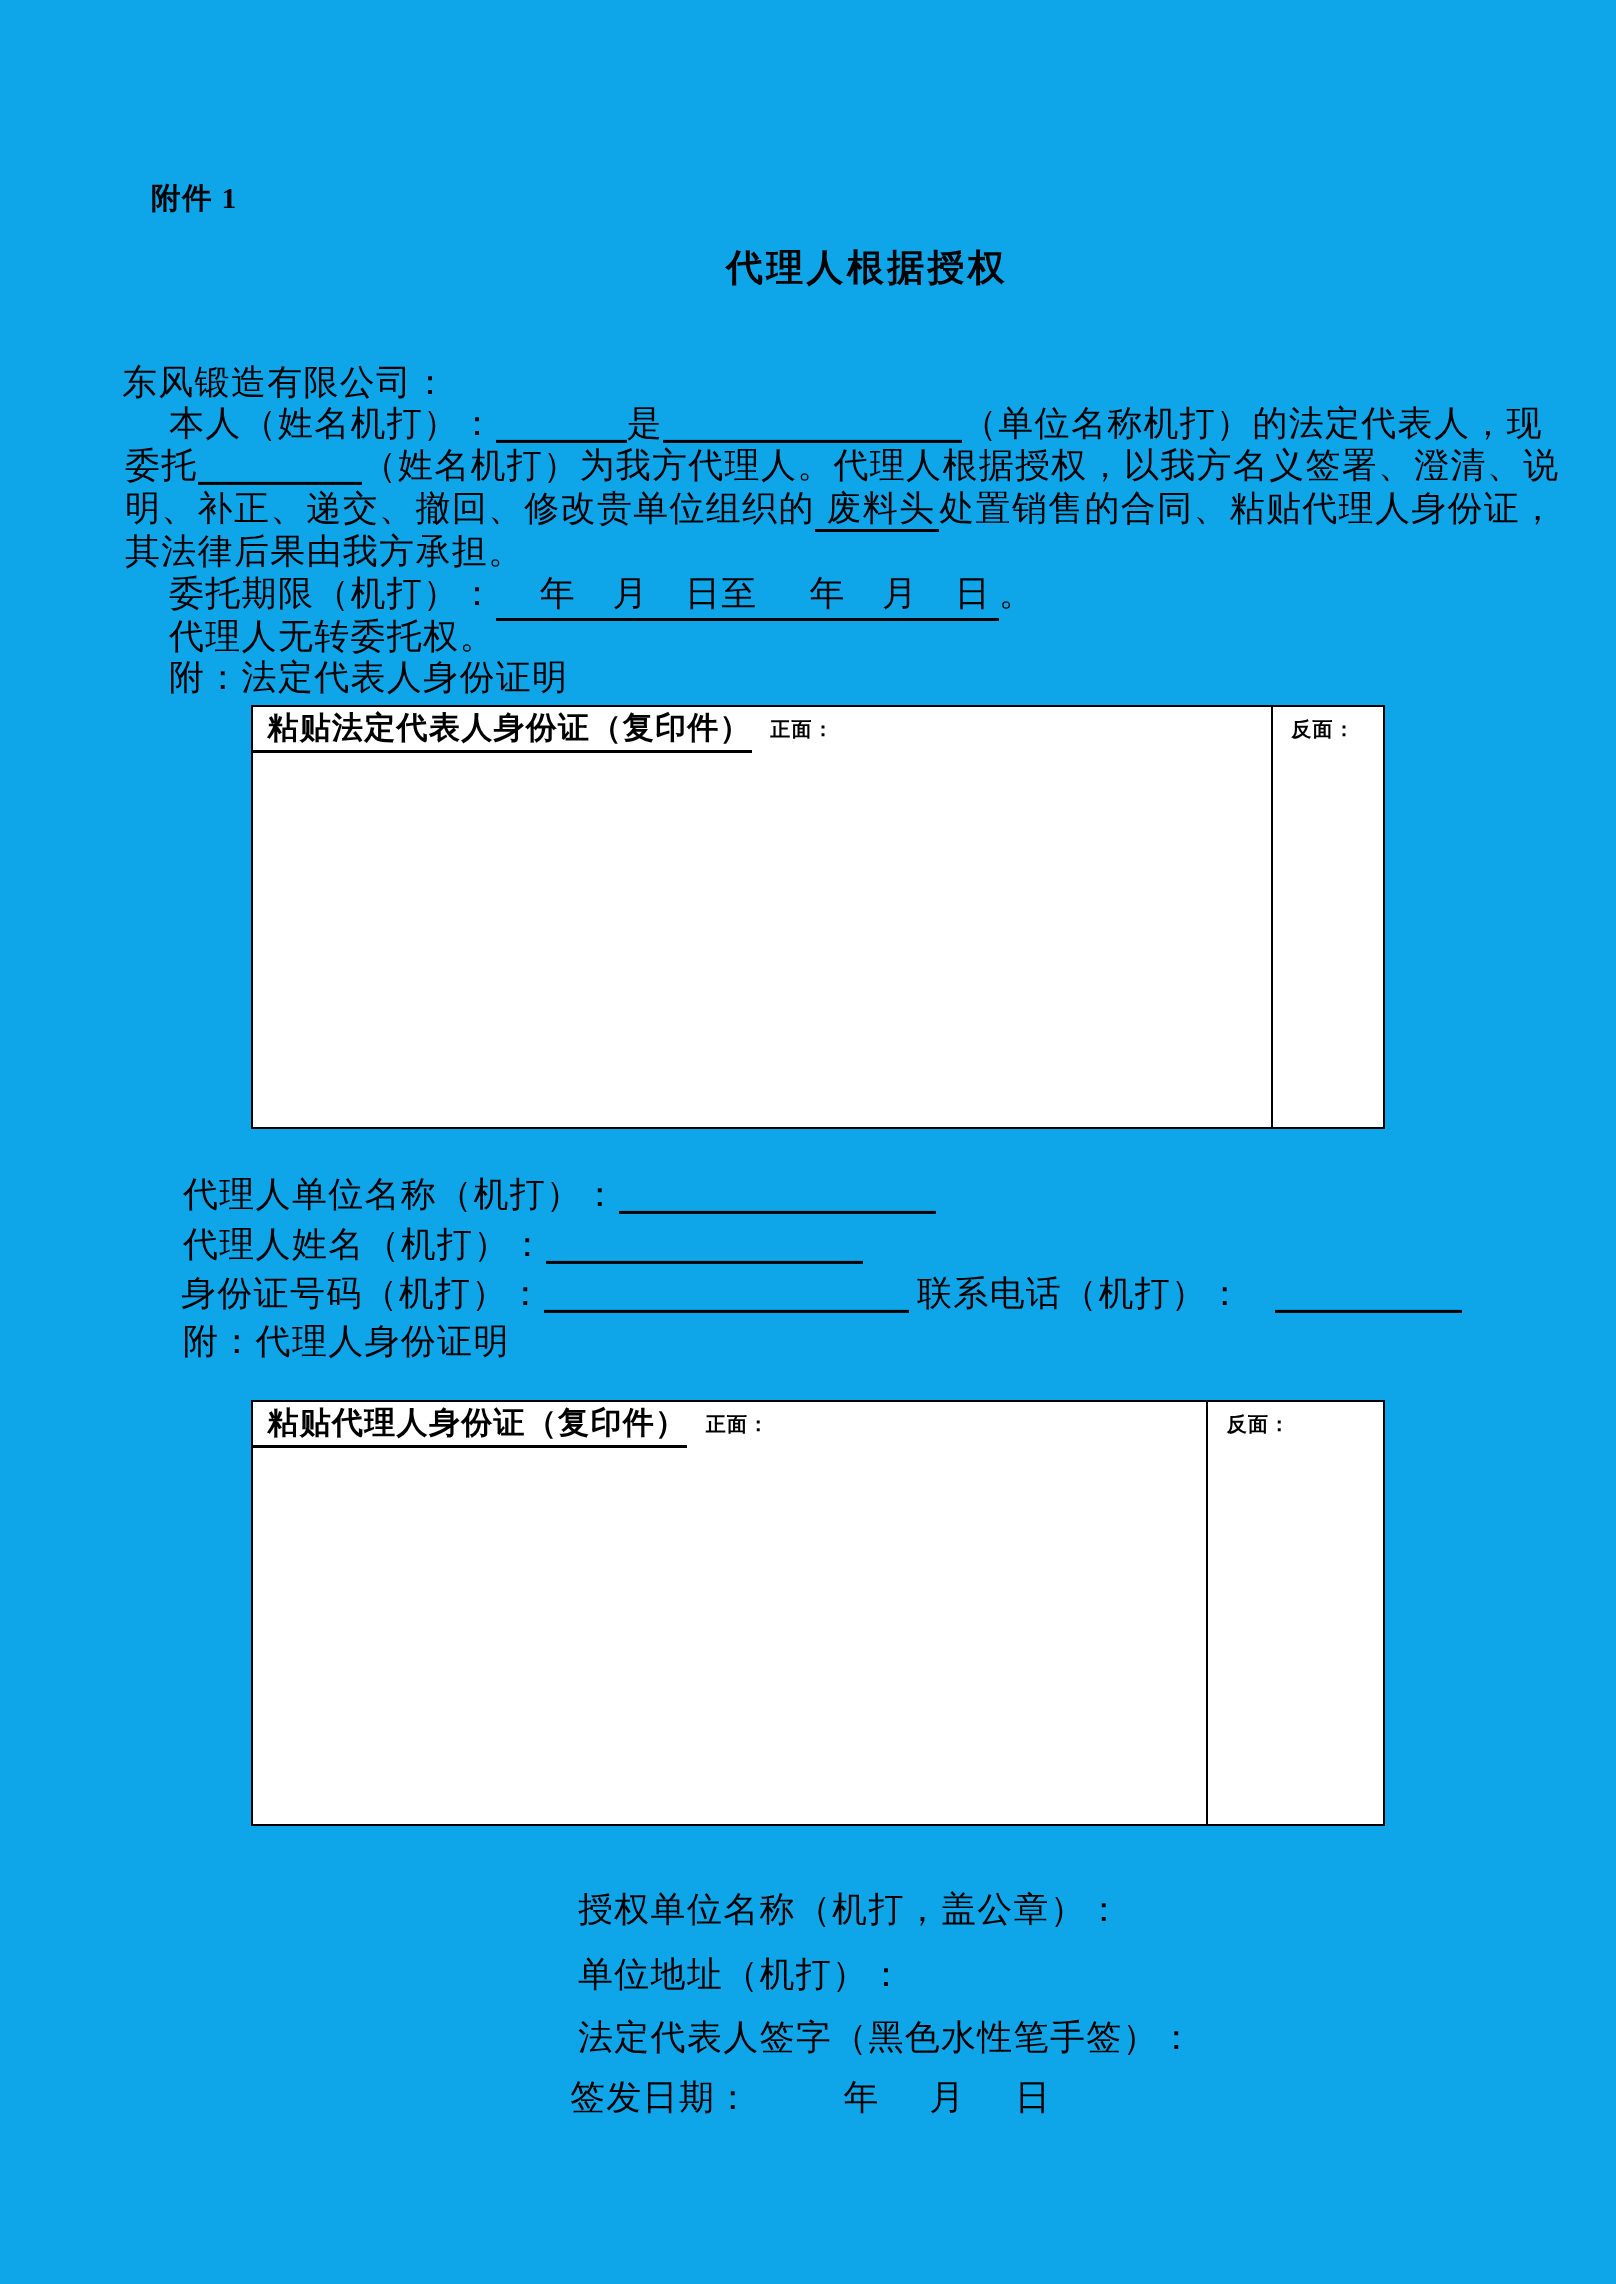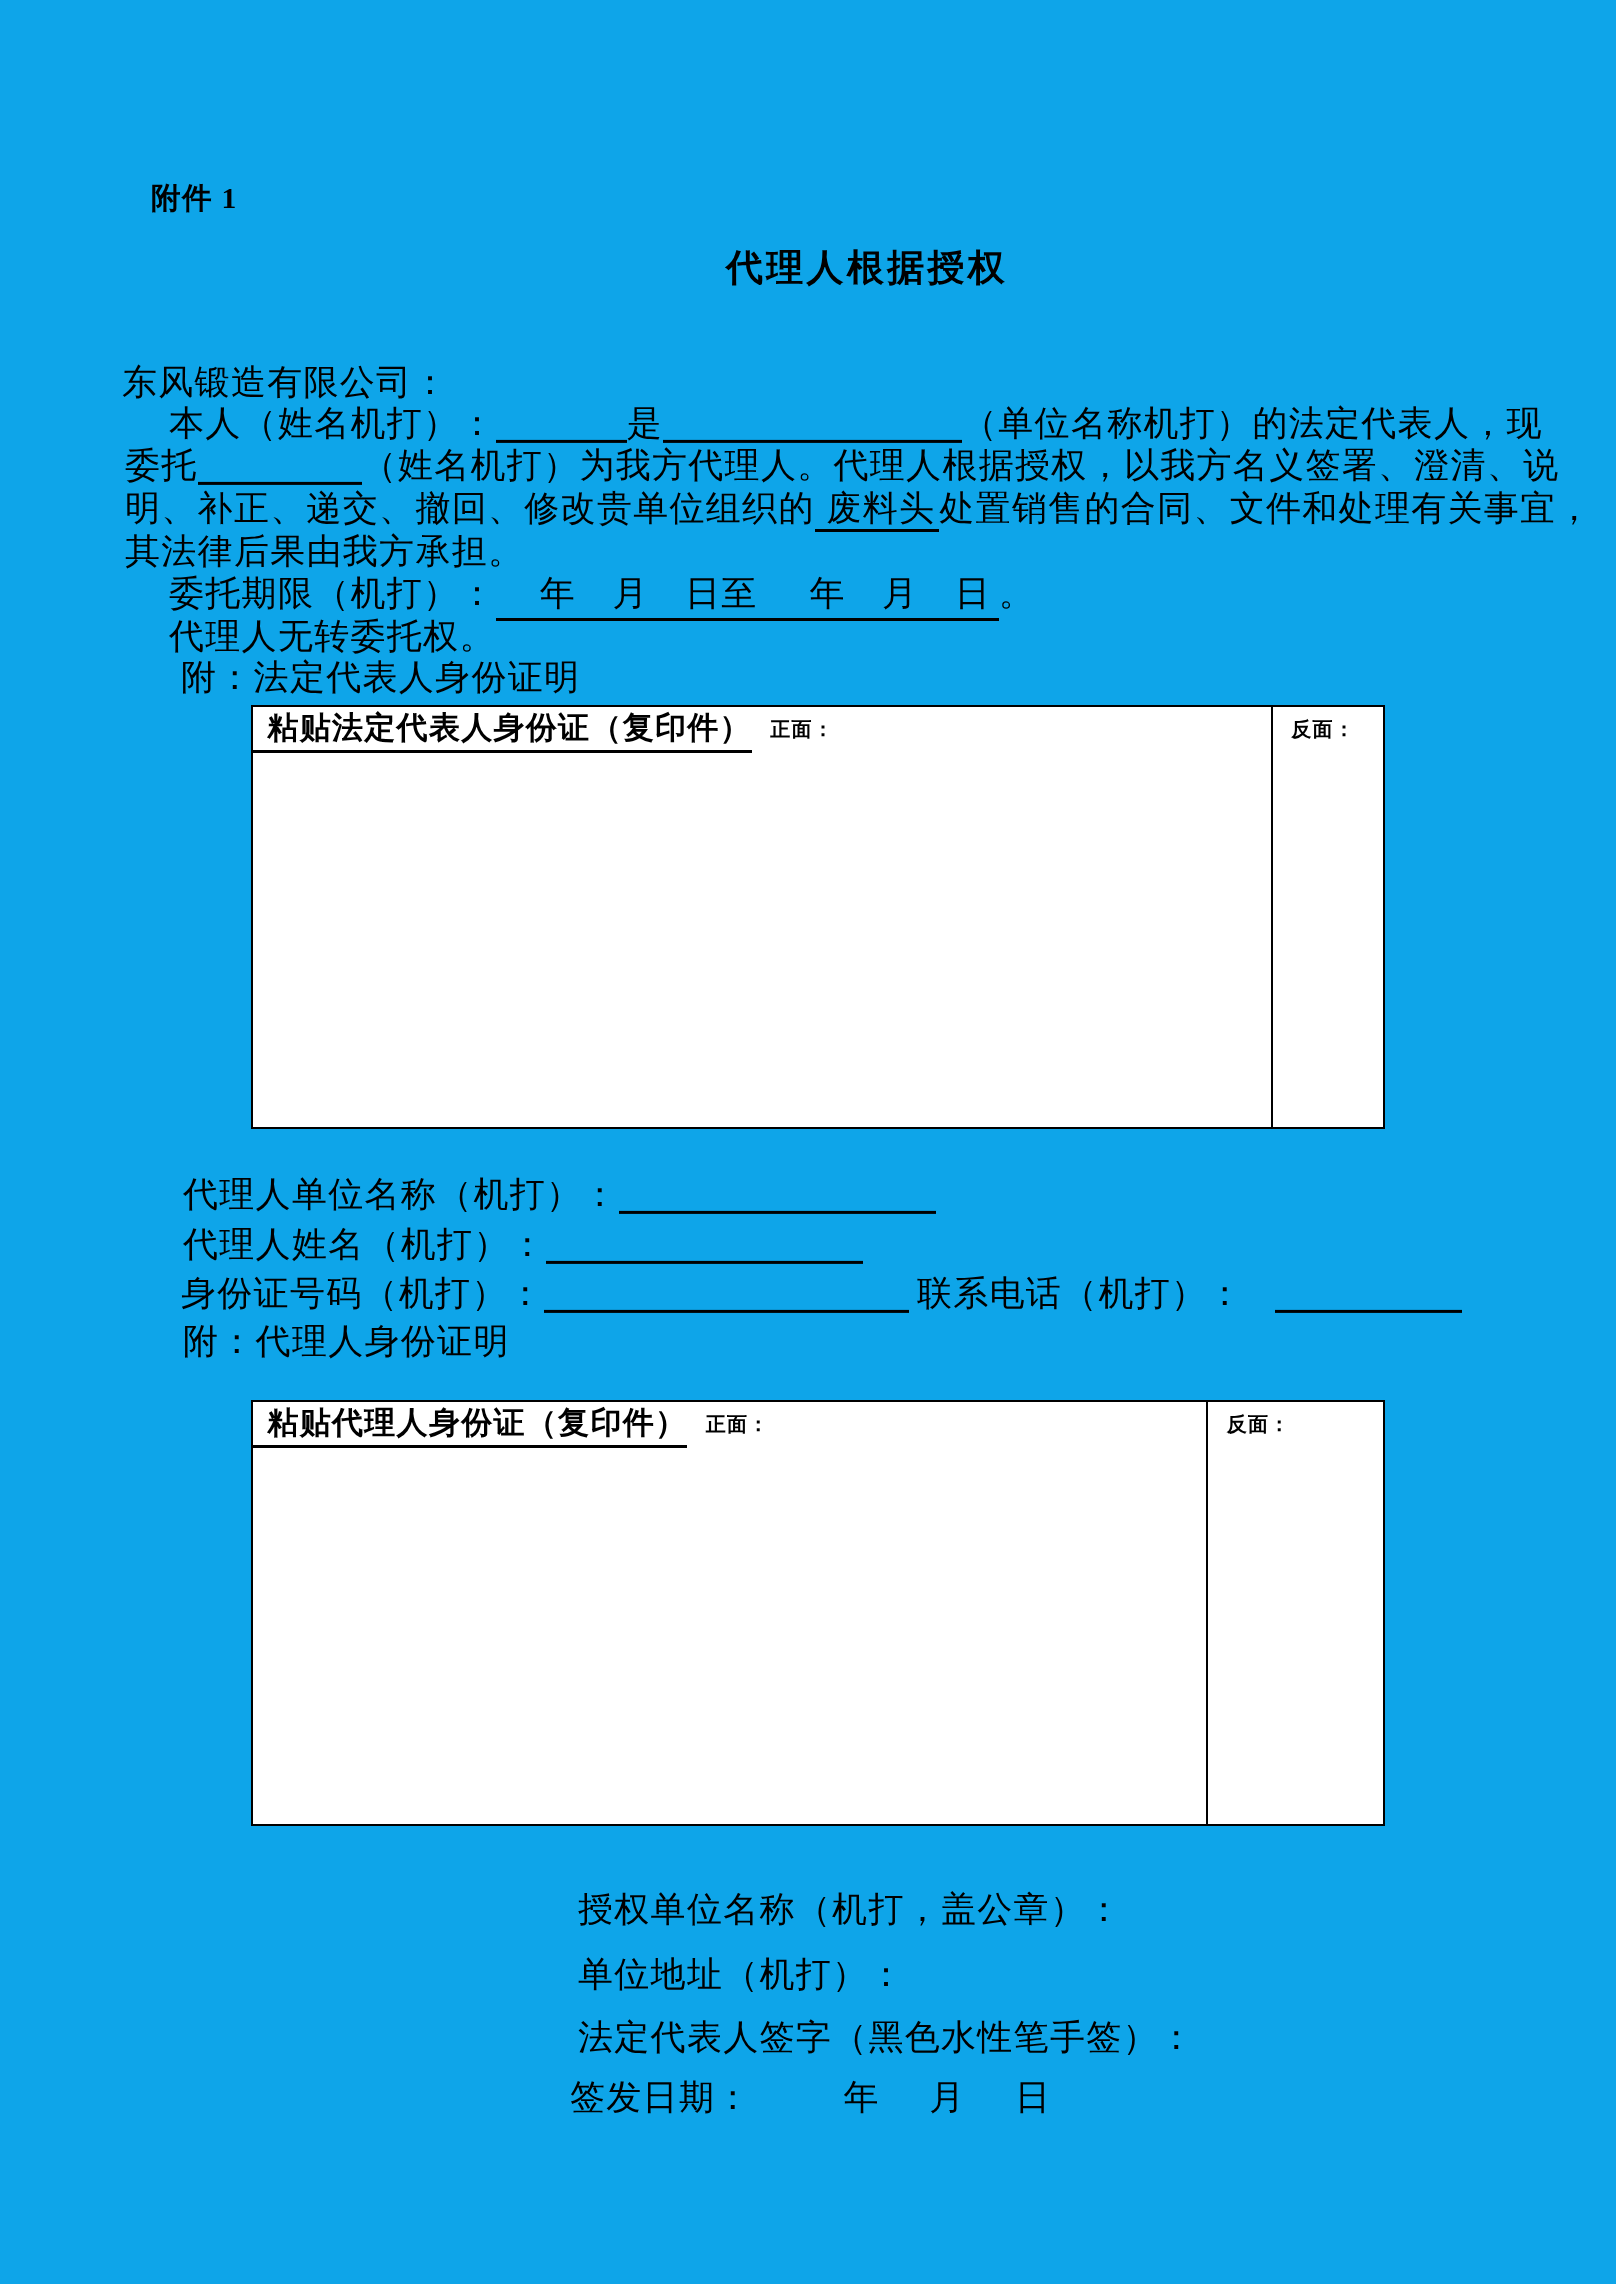--- a/index.html
+++ b/index.html
@@ -84,32 +84,32 @@
 
   <div class="t" style="left:169px;top:403px;">
     <span class="seg">本人（姓名机打）：</span><span class="blank w200"></span><span class="seg">是</span><span class="blank w455"></span><span class="seg">（单位名称机打）的法定代表人，现</span>
   </div>
 
   <div class="t" style="left:125px;top:445px;">
     <span class="seg">委托</span><span class="blank w250"></span><span class="seg">（姓名机打）为我方代理人。代理人根据授权，以我方名义签署、澄清、说</span>
   </div>
 
   <div class="t" style="left:125px;top:488px;">
-    <span class="seg">明、补正、递交、撤回、修改贵单位组织的</span><span class="u">废料头</span><span class="seg">处置销售的合同、文件和处理有关事宜，</span>
+    <span class="seg">明、补正、递交、撤回、修改贵单位组织的</span><span class="u">废料头</span><span class="seg">处置销售的合同、粘贴代理人身份证，</span>
   </div>
 
   <div class="t" style="left:125px;top:531px;">其法律后果由我方承担。</div>
 
   <div class="t" style="left:169px;top:573px;">
     <span class="seg">委托期限（机打）：</span><span class="ublank w466">年　月　日至</span><span class="ublank w300">年　月　日</span><span class="seg">。</span>
   </div>
 
   <div class="t" style="left:169px;top:616px;">代理人无转委托权。</div>
 
-  <div class="t" style="left:169px;top:657px;margin-left:12px;">附：法定代表人身份证明</div>
+  <div class="t" style="left:169px;top:657px;">附：法定代表人身份证明</div>
 
   <div class="idbox box1">
     <div class="hdr">粘贴法定代表人身份证（复印件）</div>
     <div class="cells">
       <div class="cell front">
         <span>正面：</span>
       </div>
       <div class="cell back">
         <span>反面：</span>
       </div>

